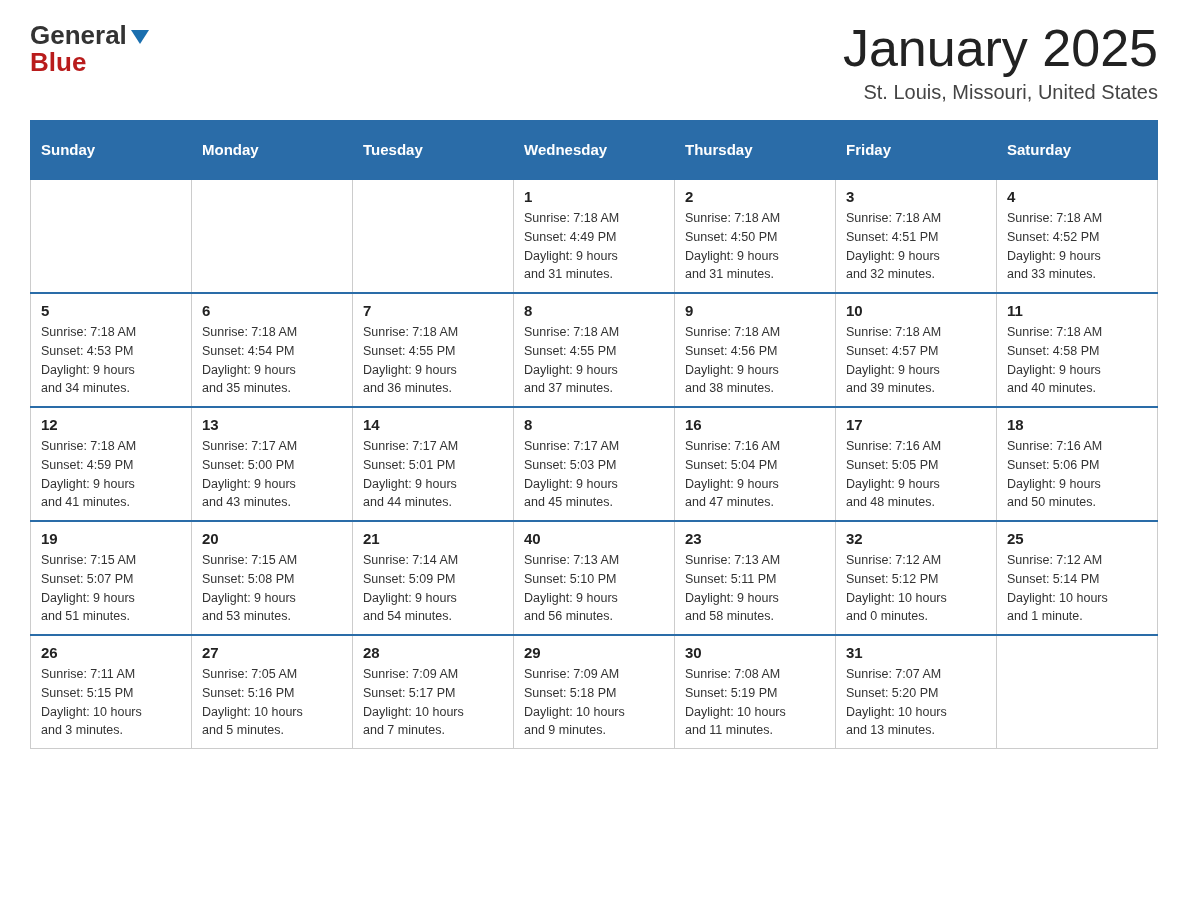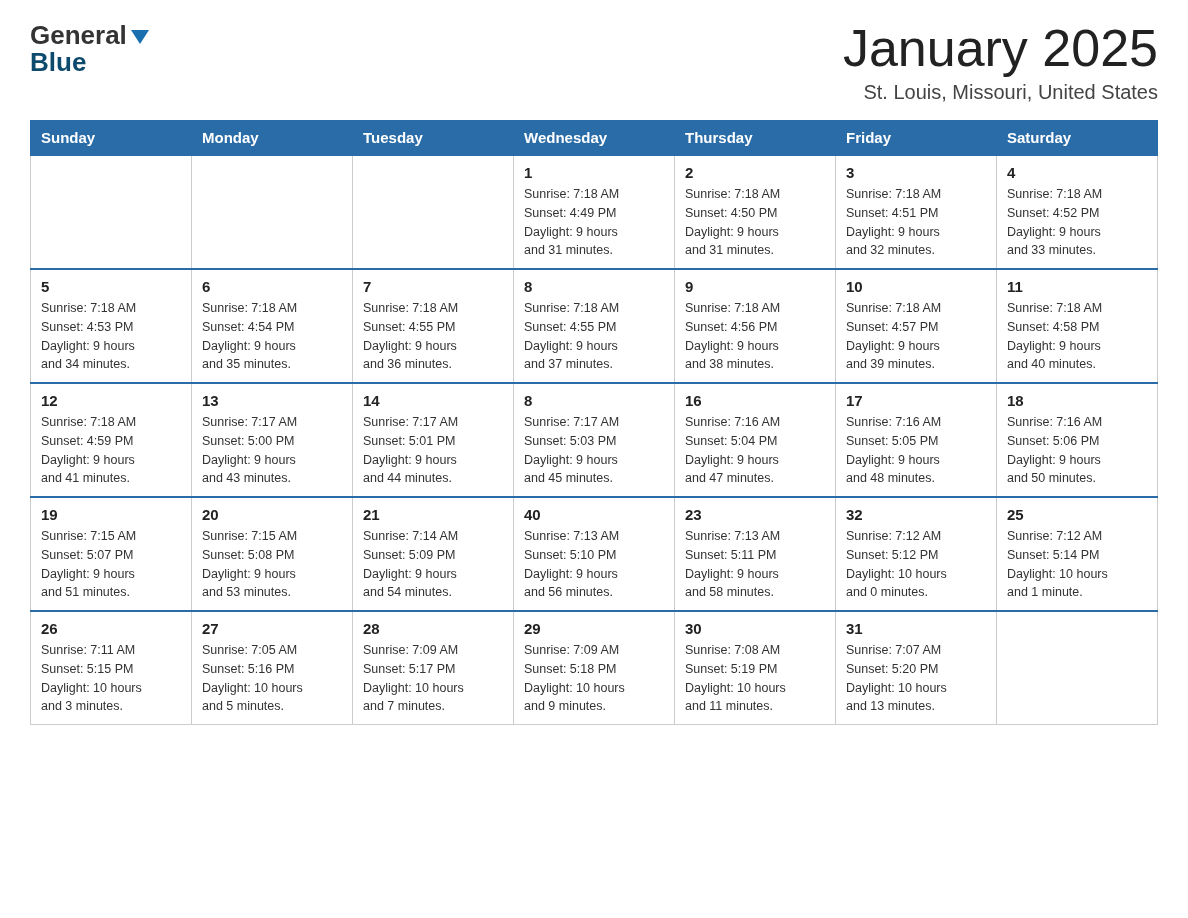--- a/index.html
+++ b/index.html
@@ -38,21 +38,21 @@
     .calendar-table {
       width: 100%;
       border-collapse: collapse;
       border: 1px solid #aaa;
     }
     .calendar-table th {
       background-color: #2a6ca8;
       color: #fff;
       font-size: 15px;
       font-weight: bold;
-      padding: 8px 10px;
+      padding: 20px 10px;
       text-align: left;
       border: 1px solid #2a6ca8;
     }
     .calendar-table td {
       vertical-align: top;
       padding: 8px 10px;
       border: 1px solid #ccc;
       width: calc(100% / 7);
       min-height: 100px;
       font-size: 13px;
@@ -81,21 +81,21 @@
 <body>
 
 <div class="header">
   <div class="logo">
     <div style="display:flex; align-items:center;">
       <span style="font-size:26px; font-weight:bold; color:#333;">General</span>
       <svg width="22" height="22" viewBox="0 0 22 22" style="margin-left:2px; margin-top:2px;">
         <polygon points="11,18 2,4 20,4" fill="#1a6faf"></polygon>
       </svg>
     </div>
-    <span style="font-size:26px; font-weight:bold; color:#0c4a6e; margin-top:-4px;">Blue</span>
+    <span style="font-size:26px; font-weight:bold; color:#b91c1c; margin-top:-4px;">Blue</span>
   </div>
   <div class="title-area">
     <div class="month-title">January 2025</div>
     <div class="location">St. Louis, Missouri, United States</div>
   </div>
 </div>
 
 <table class="calendar-table">
   <thead>
     <tr>

